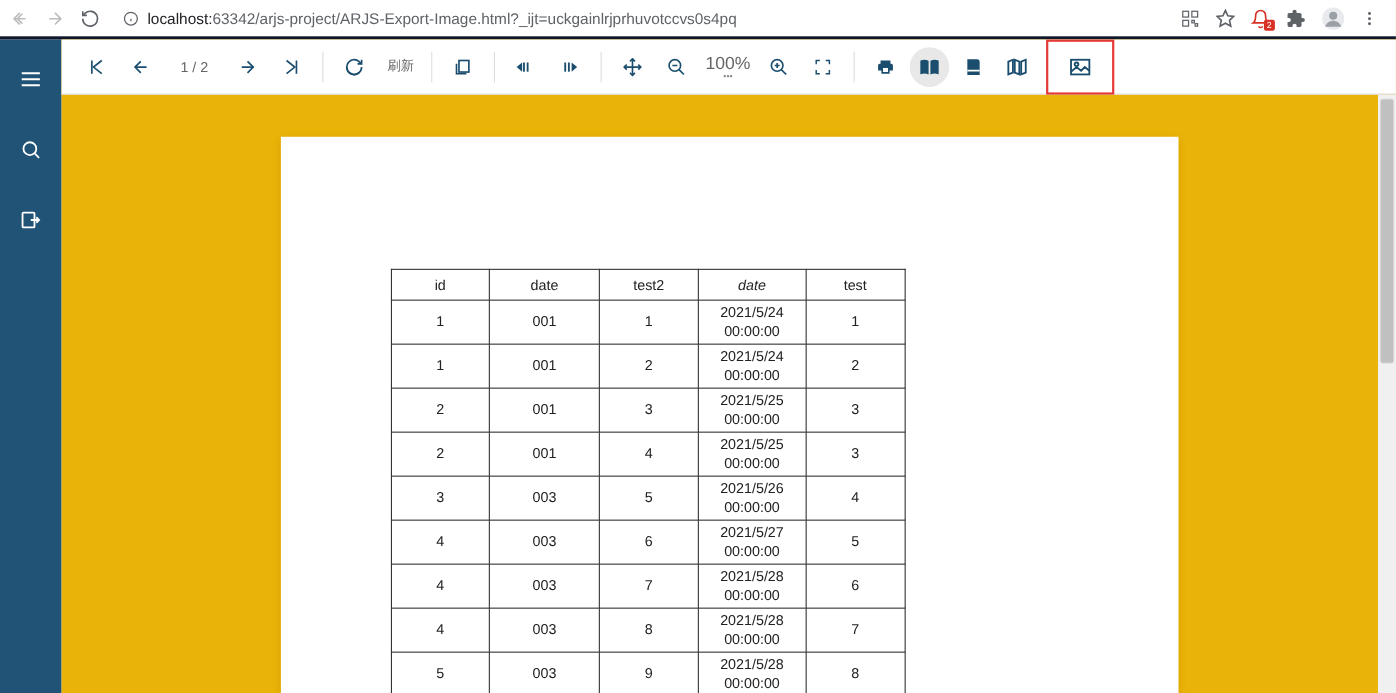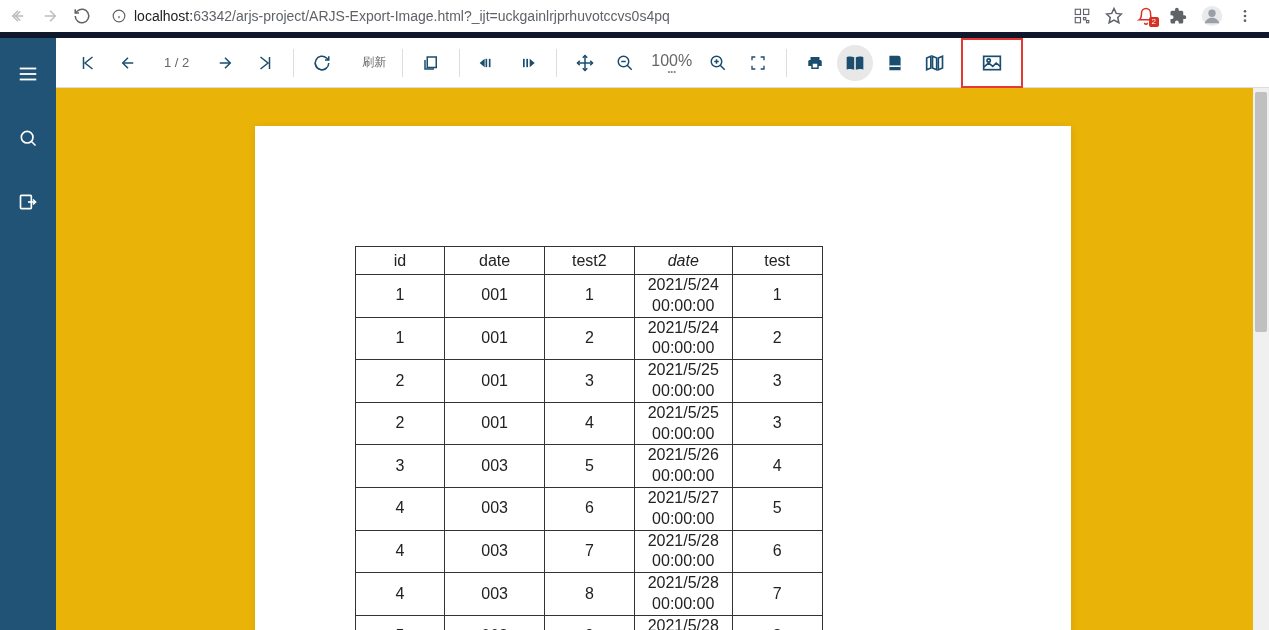--- a/index.html
+++ b/index.html
@@ -1,19 +1,19 @@
 <!DOCTYPE html>
 <html><head>
   <meta charset="utf-8">
   <style>
     * { margin: 0; padding: 0; box-sizing: border-box; }
     body { font-family: Arial, sans-serif; font-size: 13px; background: #fff; overflow: hidden; width: 1269px; height: 630px; }
     
     
-    .browser-bar { height: 36px; display: flex; align-items: center; padding: 16px 8px; border-bottom: 6px solid #0f172a; gap: 8px; }
+    .browser-bar { height: 36px; display: flex; align-items: center; padding: 16px 8px; border-bottom: 3px solid #0f172a; gap: 8px; }
     .browser-nav { display: flex; gap: 12px; align-items: center; }
     .browser-nav-btn { width: 20px; height: 20px; display: flex; align-items: center; justify-content: center; color: #5f6368; cursor: pointer; }
     .browser-nav-btn.disabled { color: #bdbdbd; }
     .address-bar { flex: 1; display: flex; align-items: center; gap: 8px; height: 28px; border-radius: 14px; padding: 0 12px; color: #5f6368; }
     .address-text { color: #202124; font-size: 14px; }
     .address-host { color: #202124; }
     .address-path { color: #5f6368; }
     .browser-right { display: flex; gap: 14px; align-items: center; margin-right: 8px; }
     .ext-icon { position: relative; color: #5f6368; }
     .ext-badge { position: absolute; bottom: -2px; right: -4px; background: #d93025; color: #fff; font-size: 8px; padding: 0 3px; border-radius: 2px; line-height: 10px; }
@@ -27,32 +27,32 @@
     
     
     .content-area { flex: 1; display: flex; flex-direction: column; background: #eab308; position: relative; }
     
     
     .toolbar { height: 50px; background: #fff; border-bottom: 1px solid #ddd; display: flex; align-items: center; padding: 0 14px; gap: 4px; }
     .tool-btn { width: 36px; height: 36px; display: flex; align-items: center; justify-content: center; color: #1a4d6e; cursor: pointer; border-radius: 50%; flex-direction: column; }
     .tool-btn.active-bg { background: #e8e8e8; }
     .tool-sep { width: 1px; height: 28px; background: #ddd; margin: 0 6px; }
     .page-info { color: #666; font-size: 13px; margin: 0 14px; }
-    .refresh-label { color: #666; font-size: 12px; margin-left: 18px; margin-right: 6px; }
+    .refresh-label { color: #666; font-size: 12px; margin-left: 8px; margin-right: 6px; }
     .zoom-label { color: #666; font-size: 16px; margin: 0 4px; }
     .ellipsis-sub { font-size: 8px; color: #888; line-height: 4px; }
     .highlight-box { border: 2px solid #e53935; width: 62px; height: 50px; display: flex; align-items: center; justify-content: center; margin-left: 4px; }
     
     
     .viewport { flex: 1; overflow: auto; display: flex; justify-content: center; padding-top: 38px; position: relative; }
     .page { width: 816px; background: #fff; box-shadow: 0 2px 8px rgba(0,0,0,0.1); padding: 120px 100px 40px 100px; min-height: 900px; }
     
     
     .data-table { border-collapse: collapse; width: 468px; }
-    .data-table th, .data-table td { border: 1px solid #333; text-align: center; vertical-align: middle; font-size: 16px; color: #222; }
+    .data-table th, .data-table td { border: 1px solid #333; text-align: center; vertical-align: middle; font-size: 13px; color: #222; }
     .data-table th { height: 28px; font-weight: normal; }
     .data-table td { height: 40px; line-height: 1.3; }
     .col-id { width: 90px; }
     .col-test { width: 100px; }
     .col-test2 { width: 90px; }
     .col-date { width: 98px; font-style: italic; }
     .col-month { width: 90px; }
     
     
     .scroll-track { position: absolute; right: 0; top: 50px; width: 16px; height: 544px; background: #f0f0f0; }

